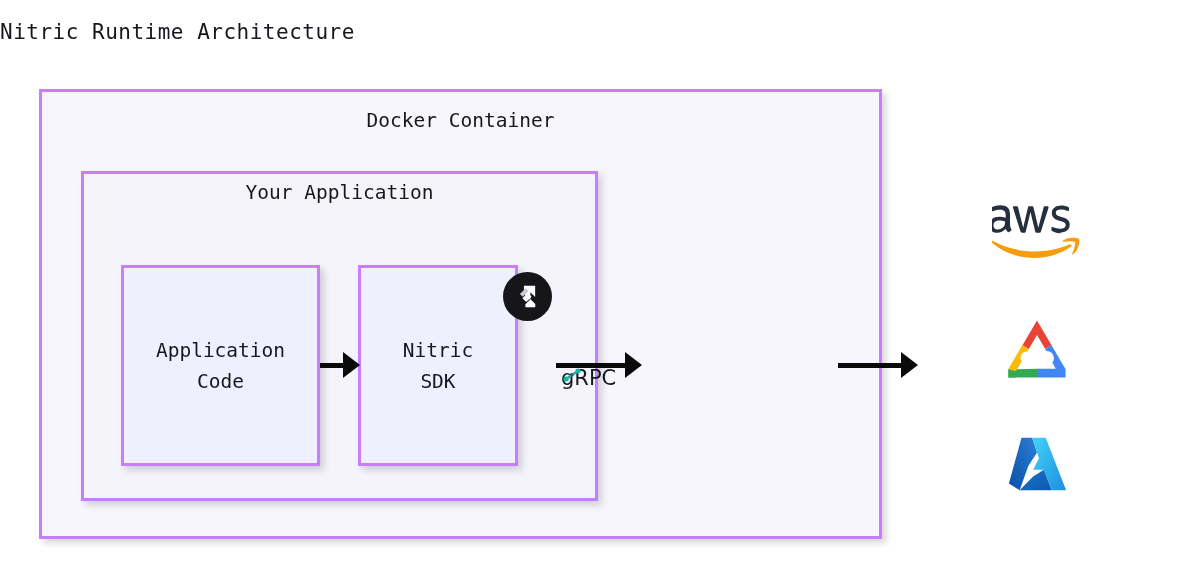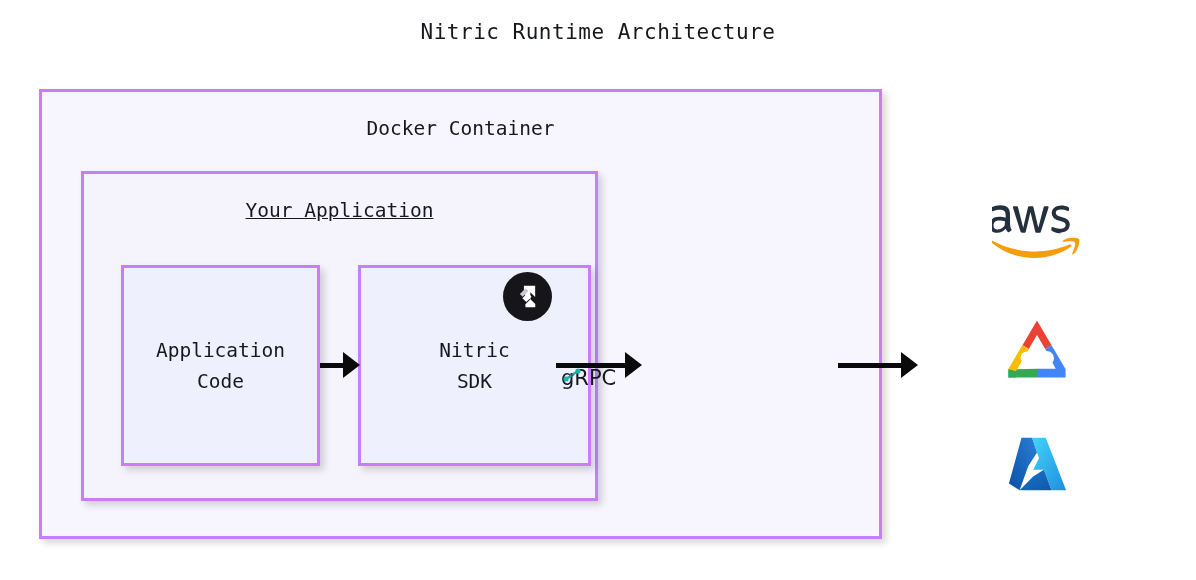--- a/index.html
+++ b/index.html
@@ -6,21 +6,21 @@
   body{
     width:1196px;height:580px;
     background:#ffffff;
     font-family:"DejaVu Sans Mono","Liberation Mono",monospace;
     overflow:hidden;
   }
   #stage{position:relative;width:1196px;height:580px;}
 
   .title{
     position:absolute;left:0;top:20px;width:1196px;
-    text-align:center;
+    text-align:left;
     font-size:21px;color:#16181d;letter-spacing:0.5px;
     font-family:"DejaVu Sans Mono","Liberation Mono",monospace;
   }
 
   .box{
     position:absolute;
     background:#f7f6fe;
     border:3px solid #c77efb;
     box-sizing:border-box;
     box-shadow:4px 4px 7px rgba(0,0,0,0.16);
@@ -31,29 +31,29 @@
   .boxlabel{
     position:absolute;left:0;right:0;
     text-align:center;
     font-size:19.5px;line-height:30px;color:#16181d;
     font-family:"DejaVu Sans Mono","Liberation Mono",monospace;
     white-space:pre-line;
   }
 
   
   #docker{left:39px;top:89px;width:843px;height:450px;}
-  #docker-label{top:22px;}
+  #docker-label{top:14px;}
 
   
   #yourapp{left:81px;top:171px;width:517px;height:330px;}
-  #yourapp-label{top:22px;text-decoration:underline;}
+  #yourapp-label{top:4px;}
 
   
   #appcode{left:121px;top:265px;width:199px;height:201px;}
-  #nitricsdk{left:358px;top:265px;width:233px;height:201px;}
+  #nitricsdk{left:358px;top:265px;width:160px;height:201px;}
   #adapter{left:638px;top:265px;width:201px;height:201px;}
   .leaf-label{
     position:absolute;left:0;right:0;top:50%;
     transform:translateY(-50%);
     text-align:center;
     font-size:19.5px;line-height:31px;color:#16181d;
     white-space:pre-line;
     font-family:"DejaVu Sans Mono","Liberation Mono",monospace;
   }
 

